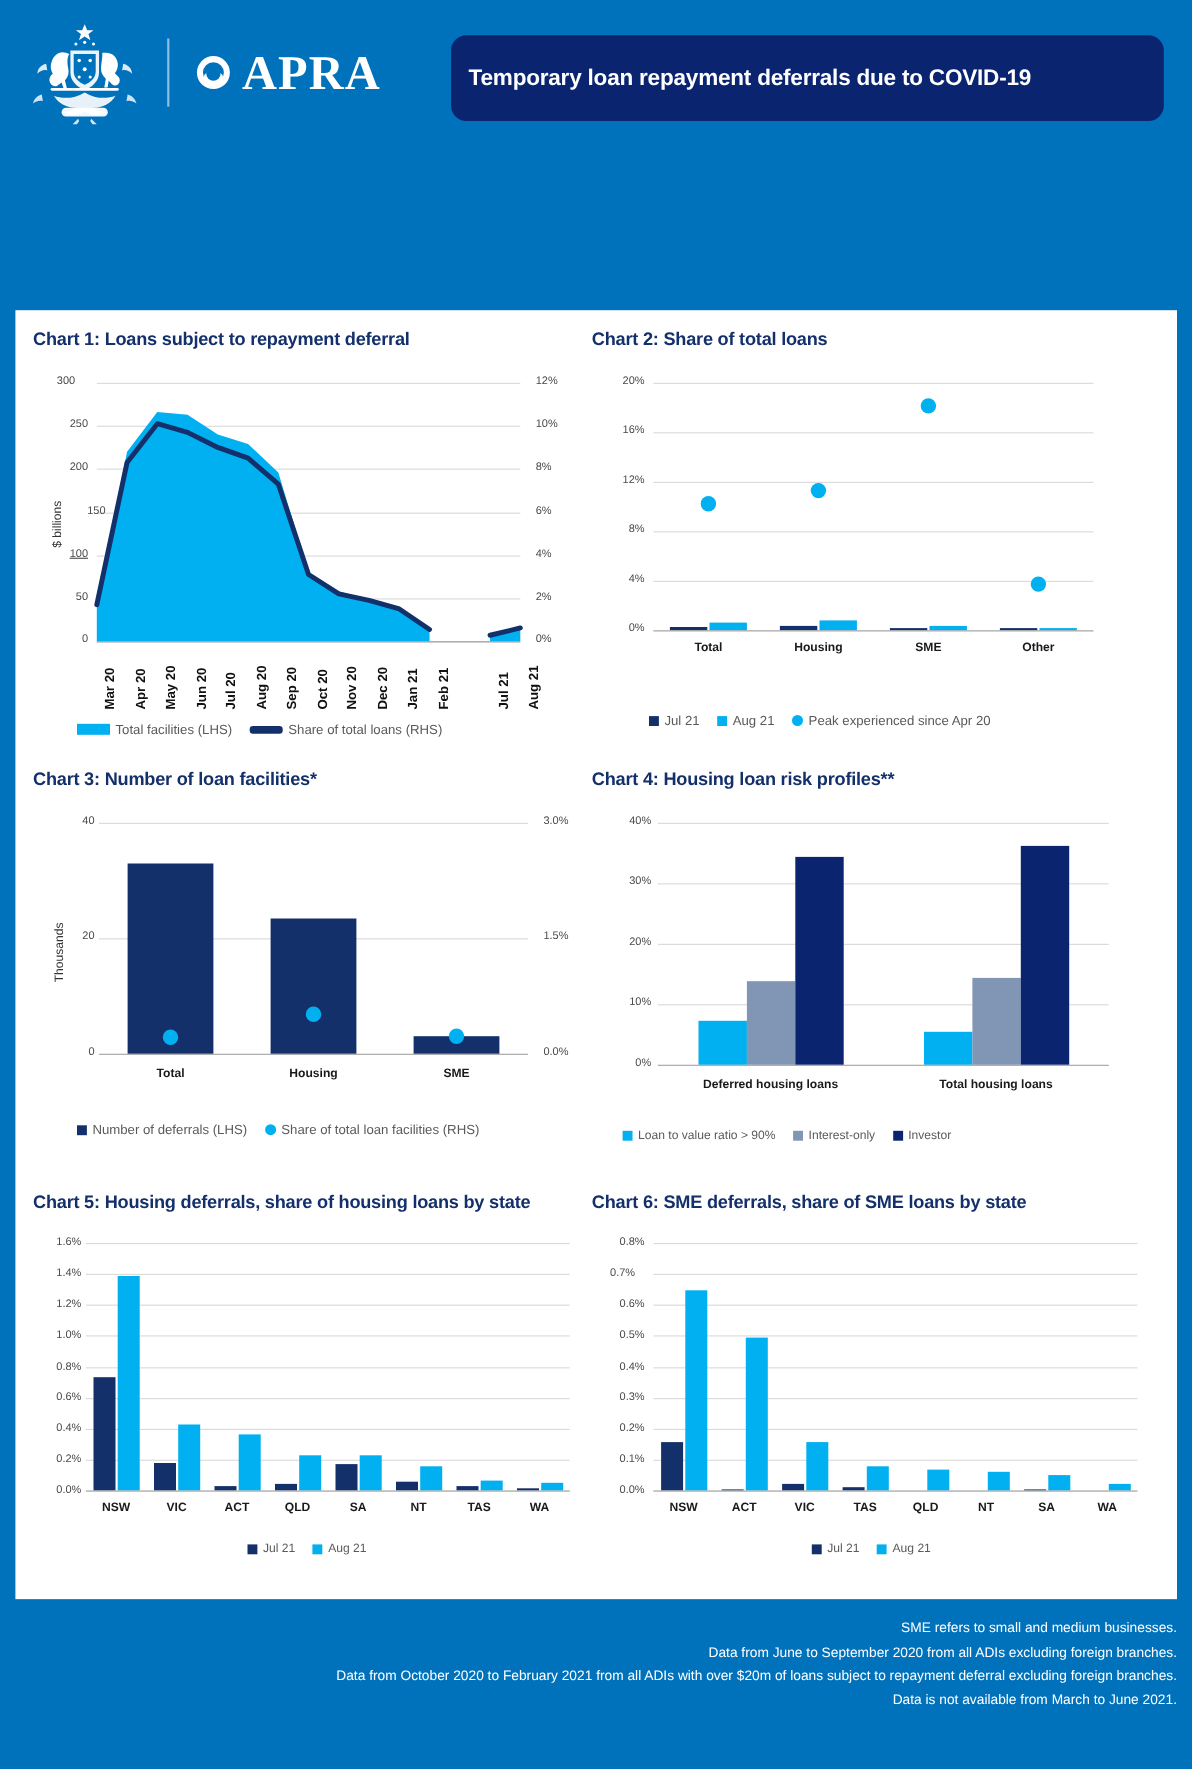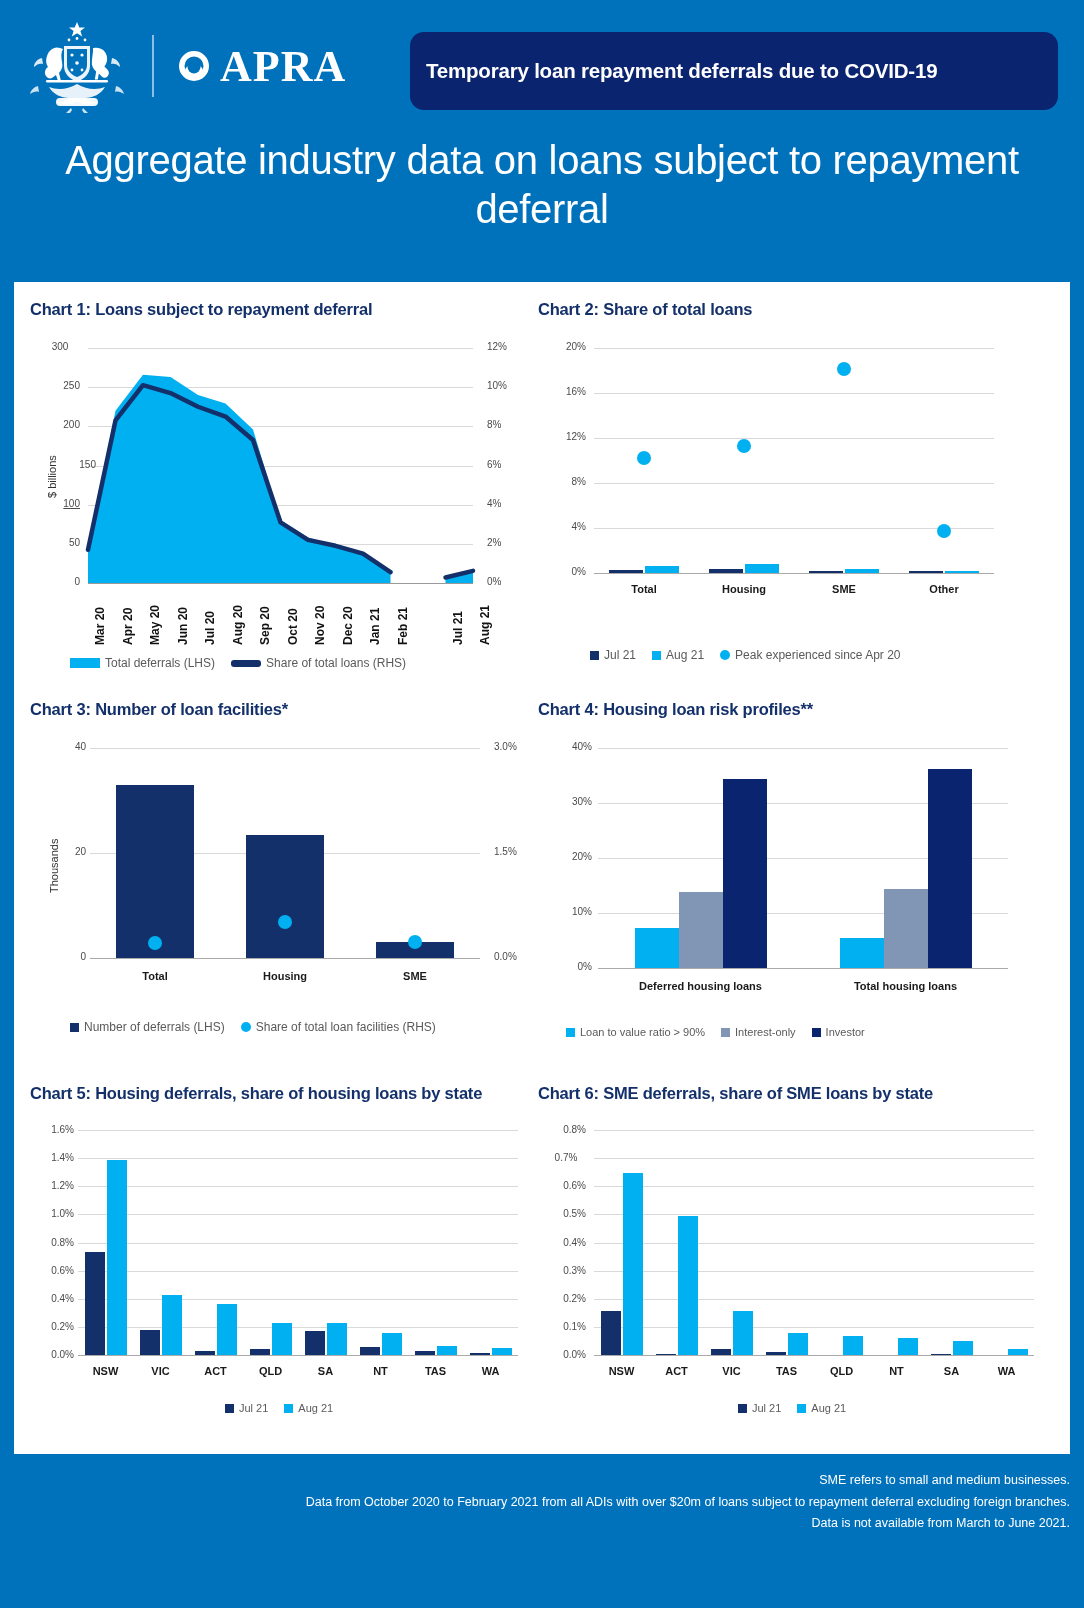--- a/index.html
+++ b/index.html
@@ -124,21 +124,20 @@
           <ellipse cx="18" cy="19" rx="6.5" ry="6.5" fill="#0072BC"></ellipse>
         </svg>
         <span class="apra-text">APRA</span>
       </div>
     </div>
 
     <div class="badge">
       <span>Temporary loan repayment deferrals due to COVID-19</span>
     </div>
 
-    <div class="main-title">Aggregate industry data on loans subject to repayment deferral</div>
   </div>
 
   <div class="body-card">
 
   <div class="chart-block" style="left: 16px; top: 18px; width: 500px;">
         <div class="chart-title">Chart 1: Loans subject to repayment deferral</div>
         <div class="plot" style="position: absolute; left: 58px; top: 48px; width: 385px; height: 235px;">
           <div class="gridline" style="left: 0px; top: 235px; width: 385px;"></div>
           <div class="gridline" style="left: 0px; top: 195.833px; width: 385px;"></div>
           <div class="gridline" style="left: 0px; top: 156.667px; width: 385px;"></div>
@@ -181,21 +180,21 @@
         <div class="xlab-vert" style="left: 255.5px; top: 345px;">Oct 20</div>
         <div class="xlab-vert" style="left: 283px; top: 345px;">Nov 20</div>
         <div class="xlab-vert" style="left: 310.5px; top: 345px;">Dec 20</div>
         <div class="xlab-vert" style="left: 338px; top: 345px;">Jan 21</div>
         <div class="xlab-vert" style="left: 365.5px; top: 345px;">Feb 21</div>
         <div class="xlab-vert" style="left: 420.5px; top: 345px;">Jul 21</div>
         <div class="xlab-vert" style="left: 448px; top: 345px;">Aug 21</div>
         <div class="legend" style="left: 40px; top: 356px;">
           <div class="lg-item">
             <span class="sw-rect" style="background: rgb(0, 176, 240);"></span>
-            <span>Total deferrals (LHS)</span>
+            <span>Total facilities (LHS)</span>
           </div>
           <div class="lg-item">
             <span class="sw-line" style="background: rgb(20, 48, 107);"></span>
             <span>Share of total loans (RHS)</span>
           </div>
         </div>
       </div>
       <div class="chart-block" style="left: 524px; top: 18px; width: 520px;">
         <div class="chart-title">Chart 2: Share of total loans</div>
         <div class="plot" style="position: absolute; left: 56px; top: 48px; width: 400px; height: 225px;">
@@ -427,17 +426,18 @@
           <div class="lg-item">
             <span class="sw-sq" style="background: rgb(0, 176, 240);"></span>
             <span>Aug 21</span>
           </div>
         </div>
       </div>
     </div>
 
   <div class="footer">
     <div>SME refers to small and medium businesses.</div>
+    <div>Data from June to September 2020 from all ADIs excluding  foreign branches.</div>
     <div>Data from October 2020 to February 2021 from all ADIs with over $20m of loans subject to repayment deferral excluding  foreign branches.</div>
     <div>Data is not available from March to June 2021.</div>
   </div>
 
 </div>
 
 </body></html>

